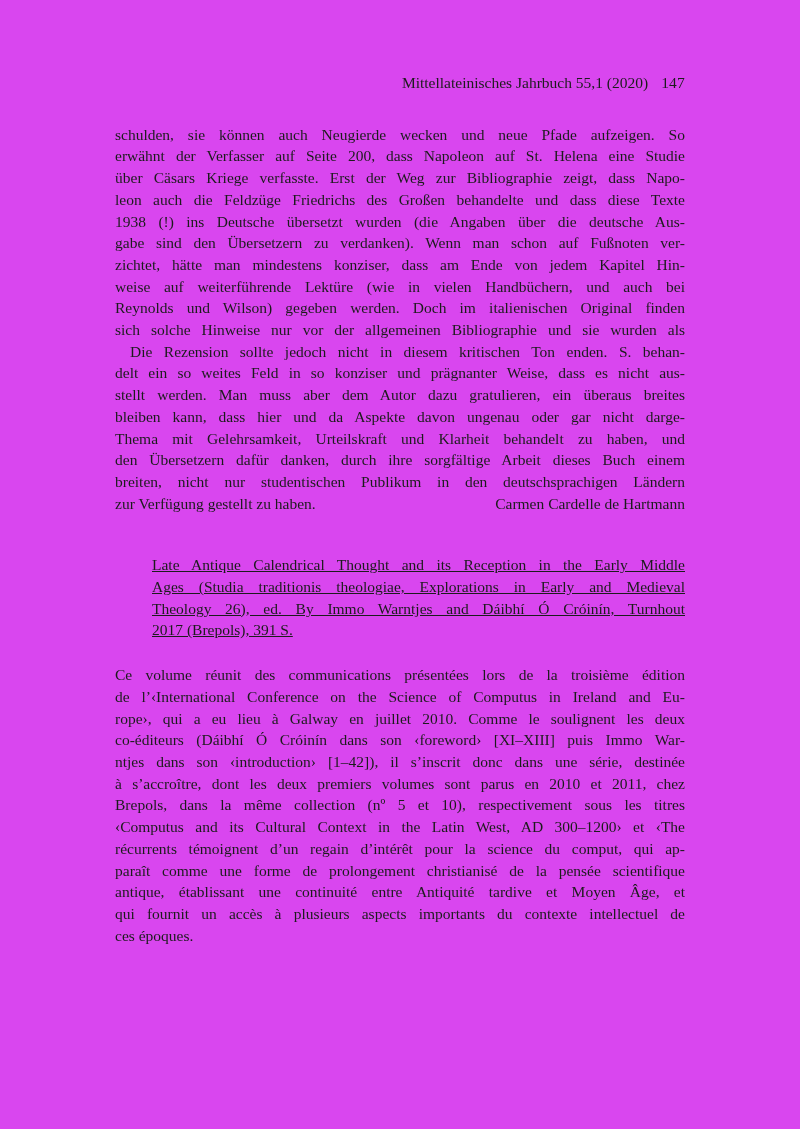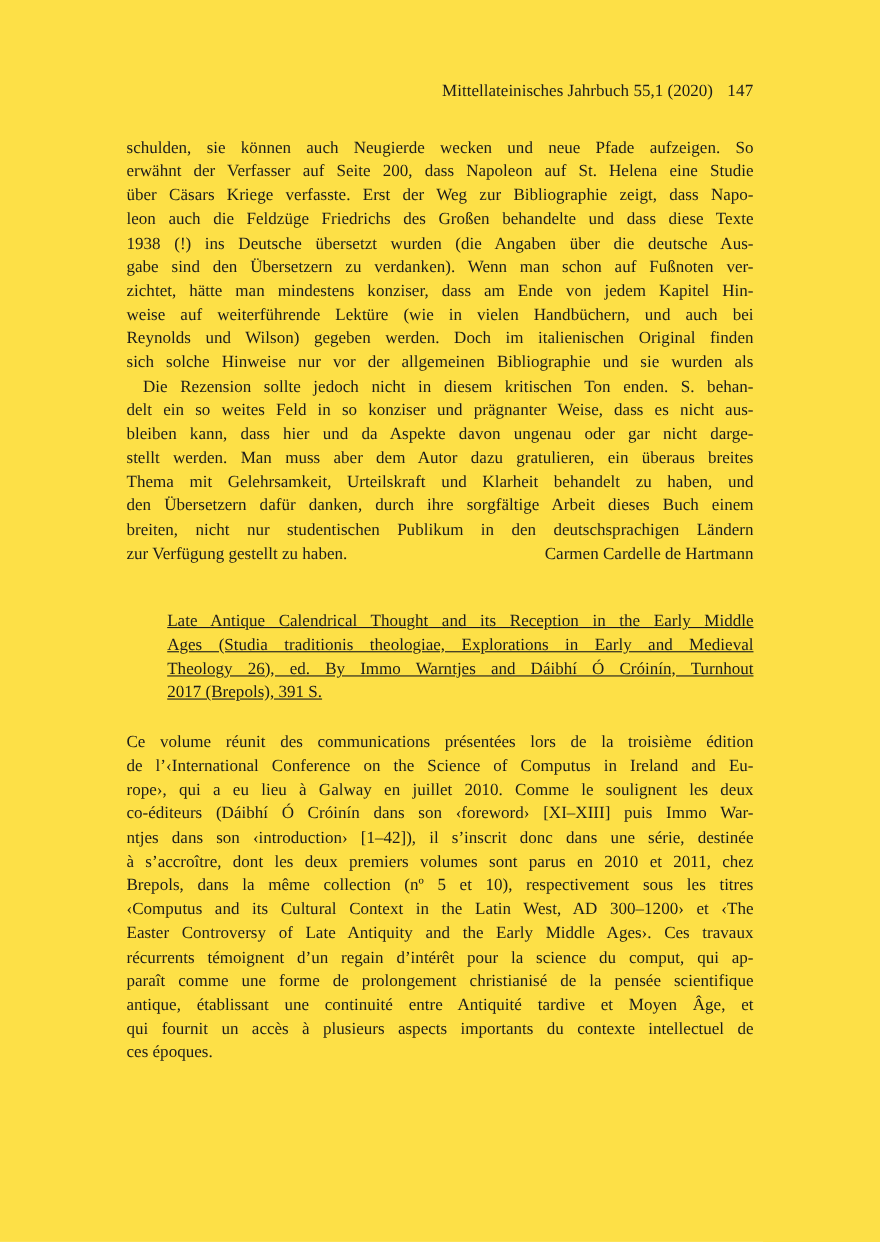--- a/index.html
+++ b/index.html
@@ -9,21 +9,21 @@
     height: 1129px;
     font-family: "Liberation Serif", "DejaVu Serif", serif;
     color: #1c1c1c;
     overflow: hidden;
   }
   .page {
     position: relative;
     width: 800px;
     height: 1129px;
     padding: 72px 115px 0 115px;
-    background: #fde047;
+    background: #d946ef;
   }
   .running-head {
     display: flex;
     justify-content: flex-end;
     align-items: baseline;
     gap: 13px;
     font-size: 15.5px;
     line-height: 21.7px;
     margin-bottom: 30px;
   }
@@ -76,22 +76,22 @@
         <div class="line">gabe sind den Übersetzern zu verdanken). Wenn man schon auf Fußnoten ver-</div>
         <div class="line">zichtet, hätte man mindestens konziser, dass am Ende von jedem Kapitel Hin-</div>
         <div class="line">weise auf weiterführende Lektüre (wie in vielen Handbüchern, und auch bei</div>
         <div class="line">Reynolds und Wilson) gegeben werden. Doch im italienischen Original finden</div>
         <div class="line">sich solche Hinweise nur vor der allgemeinen Bibliographie und sie wurden als</div>
       </div>
 
     <div class="para indent-first">
         <div class="line">Die Rezension sollte jedoch nicht in diesem kritischen Ton enden. S. behan-</div>
         <div class="line">delt ein so weites Feld in so konziser und prägnanter Weise, dass es nicht aus-</div>
+        <div class="line">stellt werden. Man muss aber dem Autor dazu gratulieren, ein überaus breites</div>
         <div class="line">bleiben kann, dass hier und da Aspekte davon ungenau oder gar nicht darge-</div>
-        <div class="line">stellt werden. Man muss aber dem Autor dazu gratulieren, ein überaus breites</div>
         <div class="line">Thema mit Gelehrsamkeit, Urteilskraft und Klarheit behandelt zu haben, und</div>
         <div class="line">den Übersetzern dafür danken, durch ihre sorgfältige Arbeit dieses Buch einem</div>
         <div class="line">breiten, nicht nur studentischen Publikum in den deutschsprachigen Ländern</div>
       </div>
 
     <div class="closing-row">
       <span>zur Verfügung gestellt zu haben.</span>
       <span>Carmen Cardelle de Hartmann</span>
     </div>
   </div>
@@ -105,21 +105,20 @@
 
   <div class="para">
       <div class="line">Ce volume réunit des communications présentées lors de la troisième édition</div>
       <div class="line">de l’‹International Conference on the Science of Computus in Ireland and Eu-</div>
       <div class="line">rope›, qui a eu lieu à Galway en juillet 2010. Comme le soulignent les deux</div>
       <div class="line">co-éditeurs (Dáibhí Ó Cróinín dans son ‹foreword› [XI–XIII] puis Immo War-</div>
       <div class="line">ntjes dans son ‹introduction› [1–42]), il s’inscrit donc dans une série, destinée</div>
       <div class="line">à s’accroître, dont les deux premiers volumes sont parus en 2010 et 2011, chez</div>
       <div class="line">Brepols, dans la même collection (nº 5 et 10), respectivement sous les titres</div>
       <div class="line">‹Computus and its Cultural Context in the Latin West, AD 300–1200› et ‹The</div>
-      <div class="line">Easter Controversy of Late Antiquity and the Early Middle Ages›. Ces travaux</div>
       <div class="line">récurrents témoignent d’un regain d’intérêt pour la science du comput, qui ap-</div>
       <div class="line">paraît comme une forme de prolongement christianisé de la pensée scientifique</div>
       <div class="line">antique, établissant une continuité entre Antiquité tardive et Moyen Âge, et</div>
       <div class="line">qui fournit un accès à plusieurs aspects importants du contexte intellectuel de</div>
       <div class="line line-last">ces époques.</div>
     </div>
 
 </div>
 
 </body></html>

